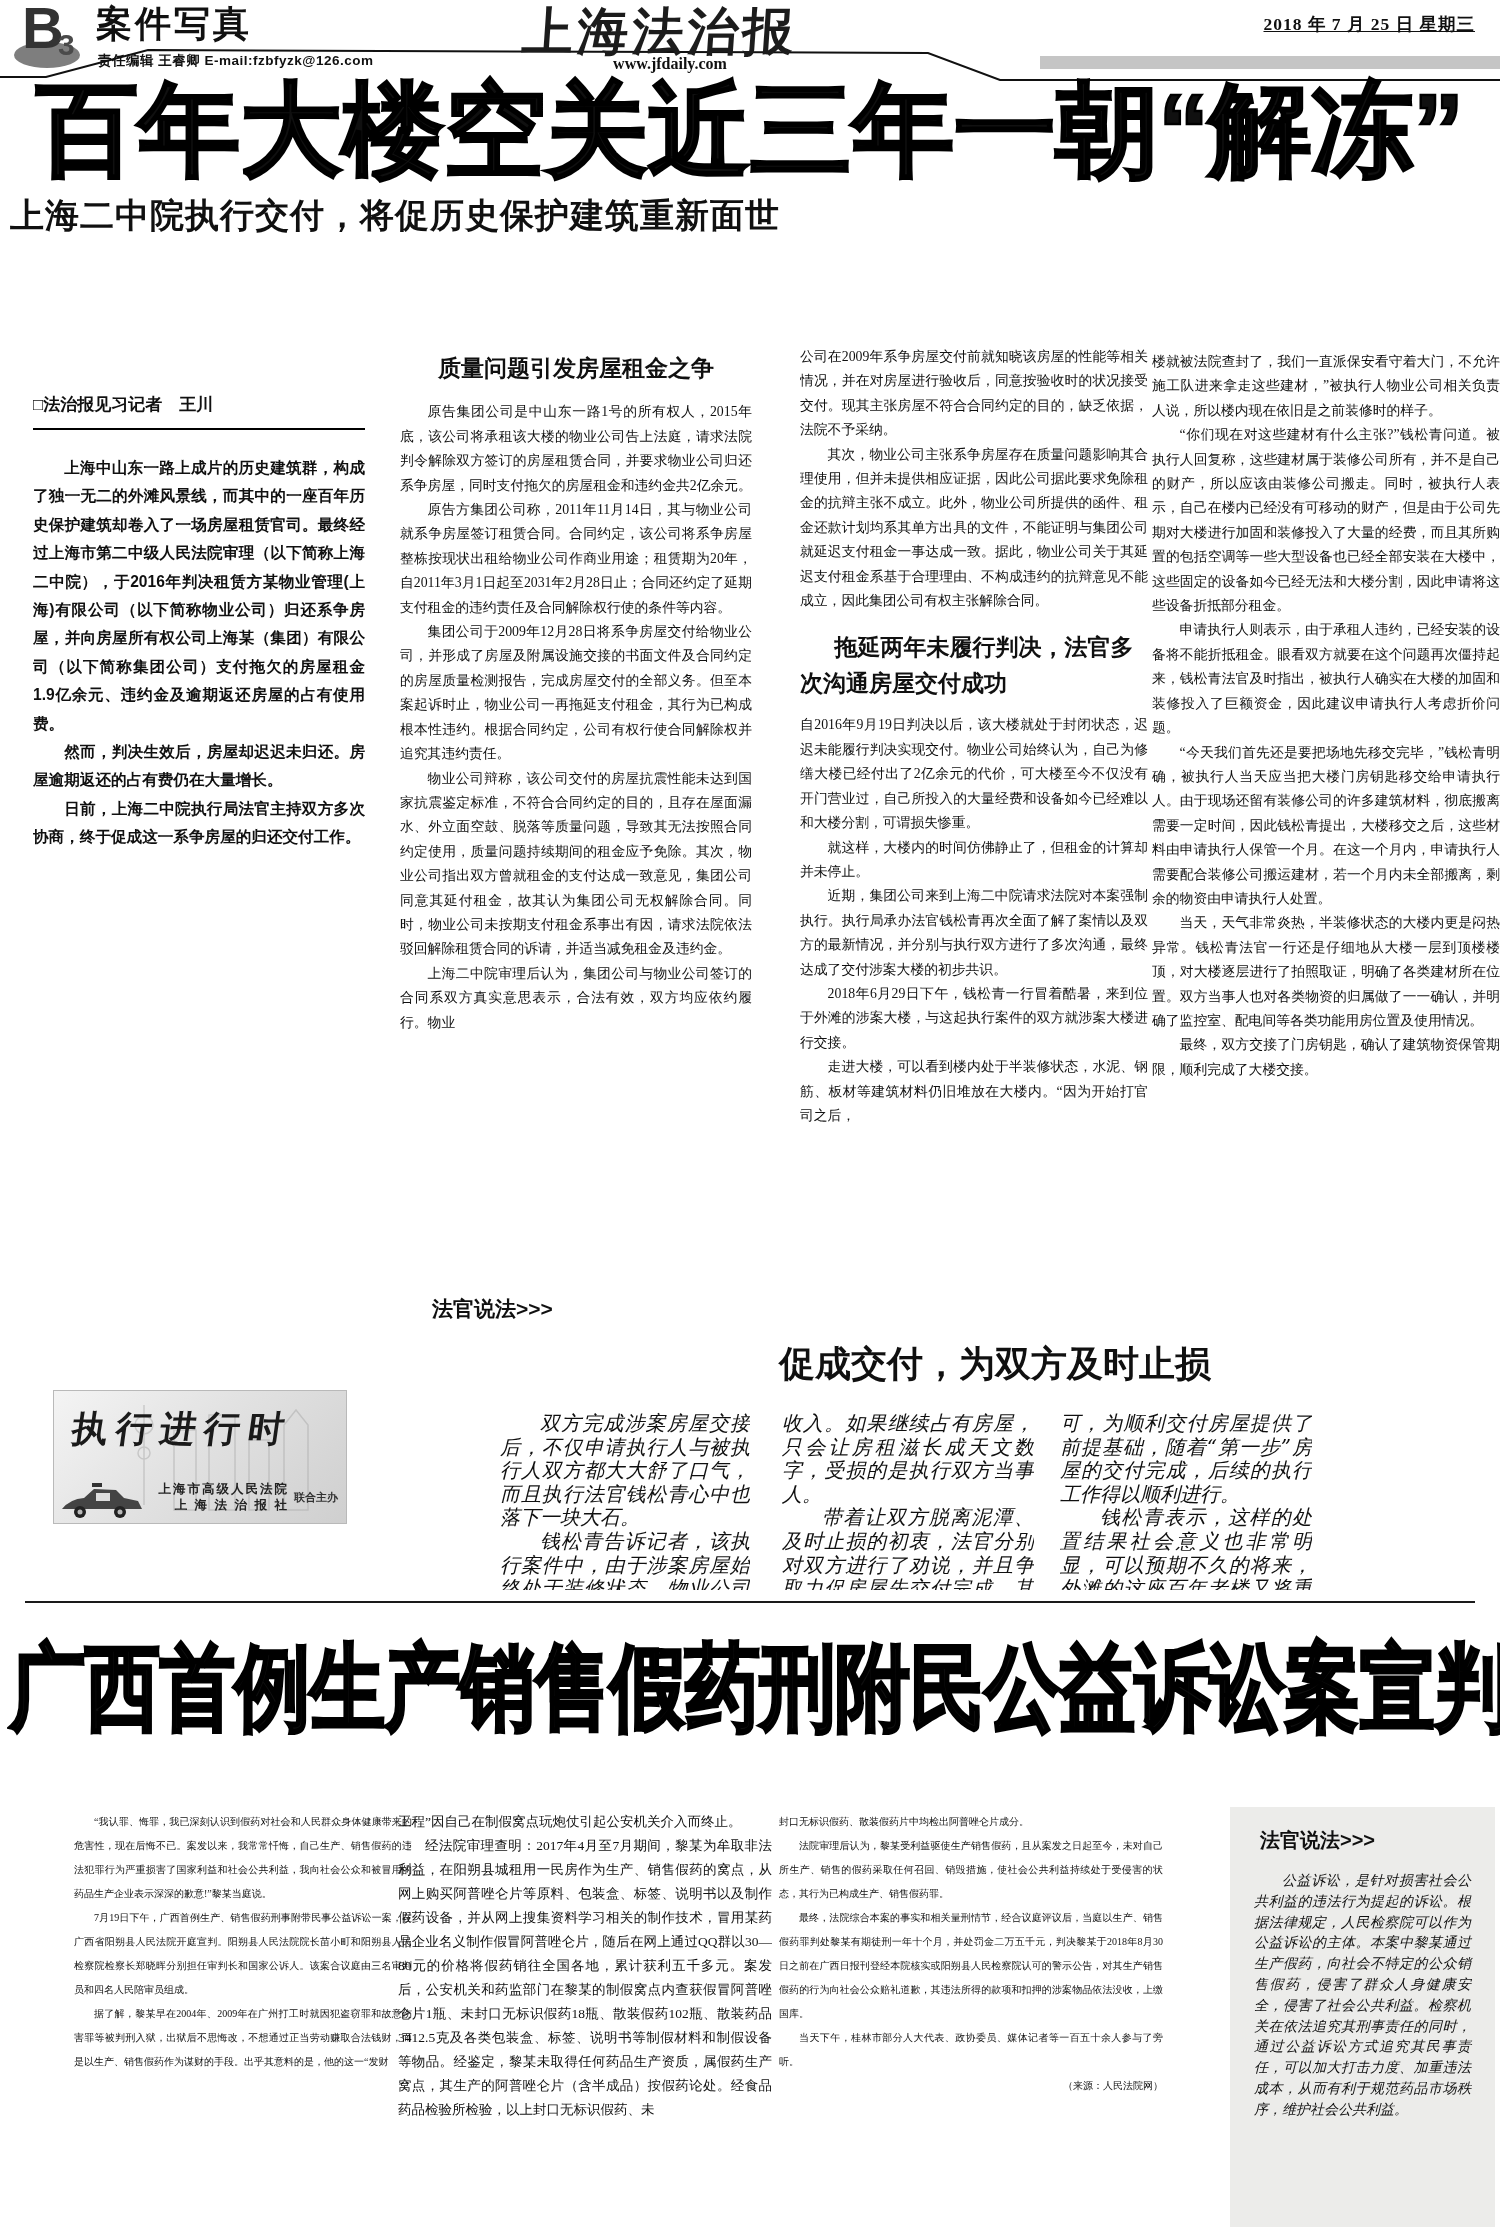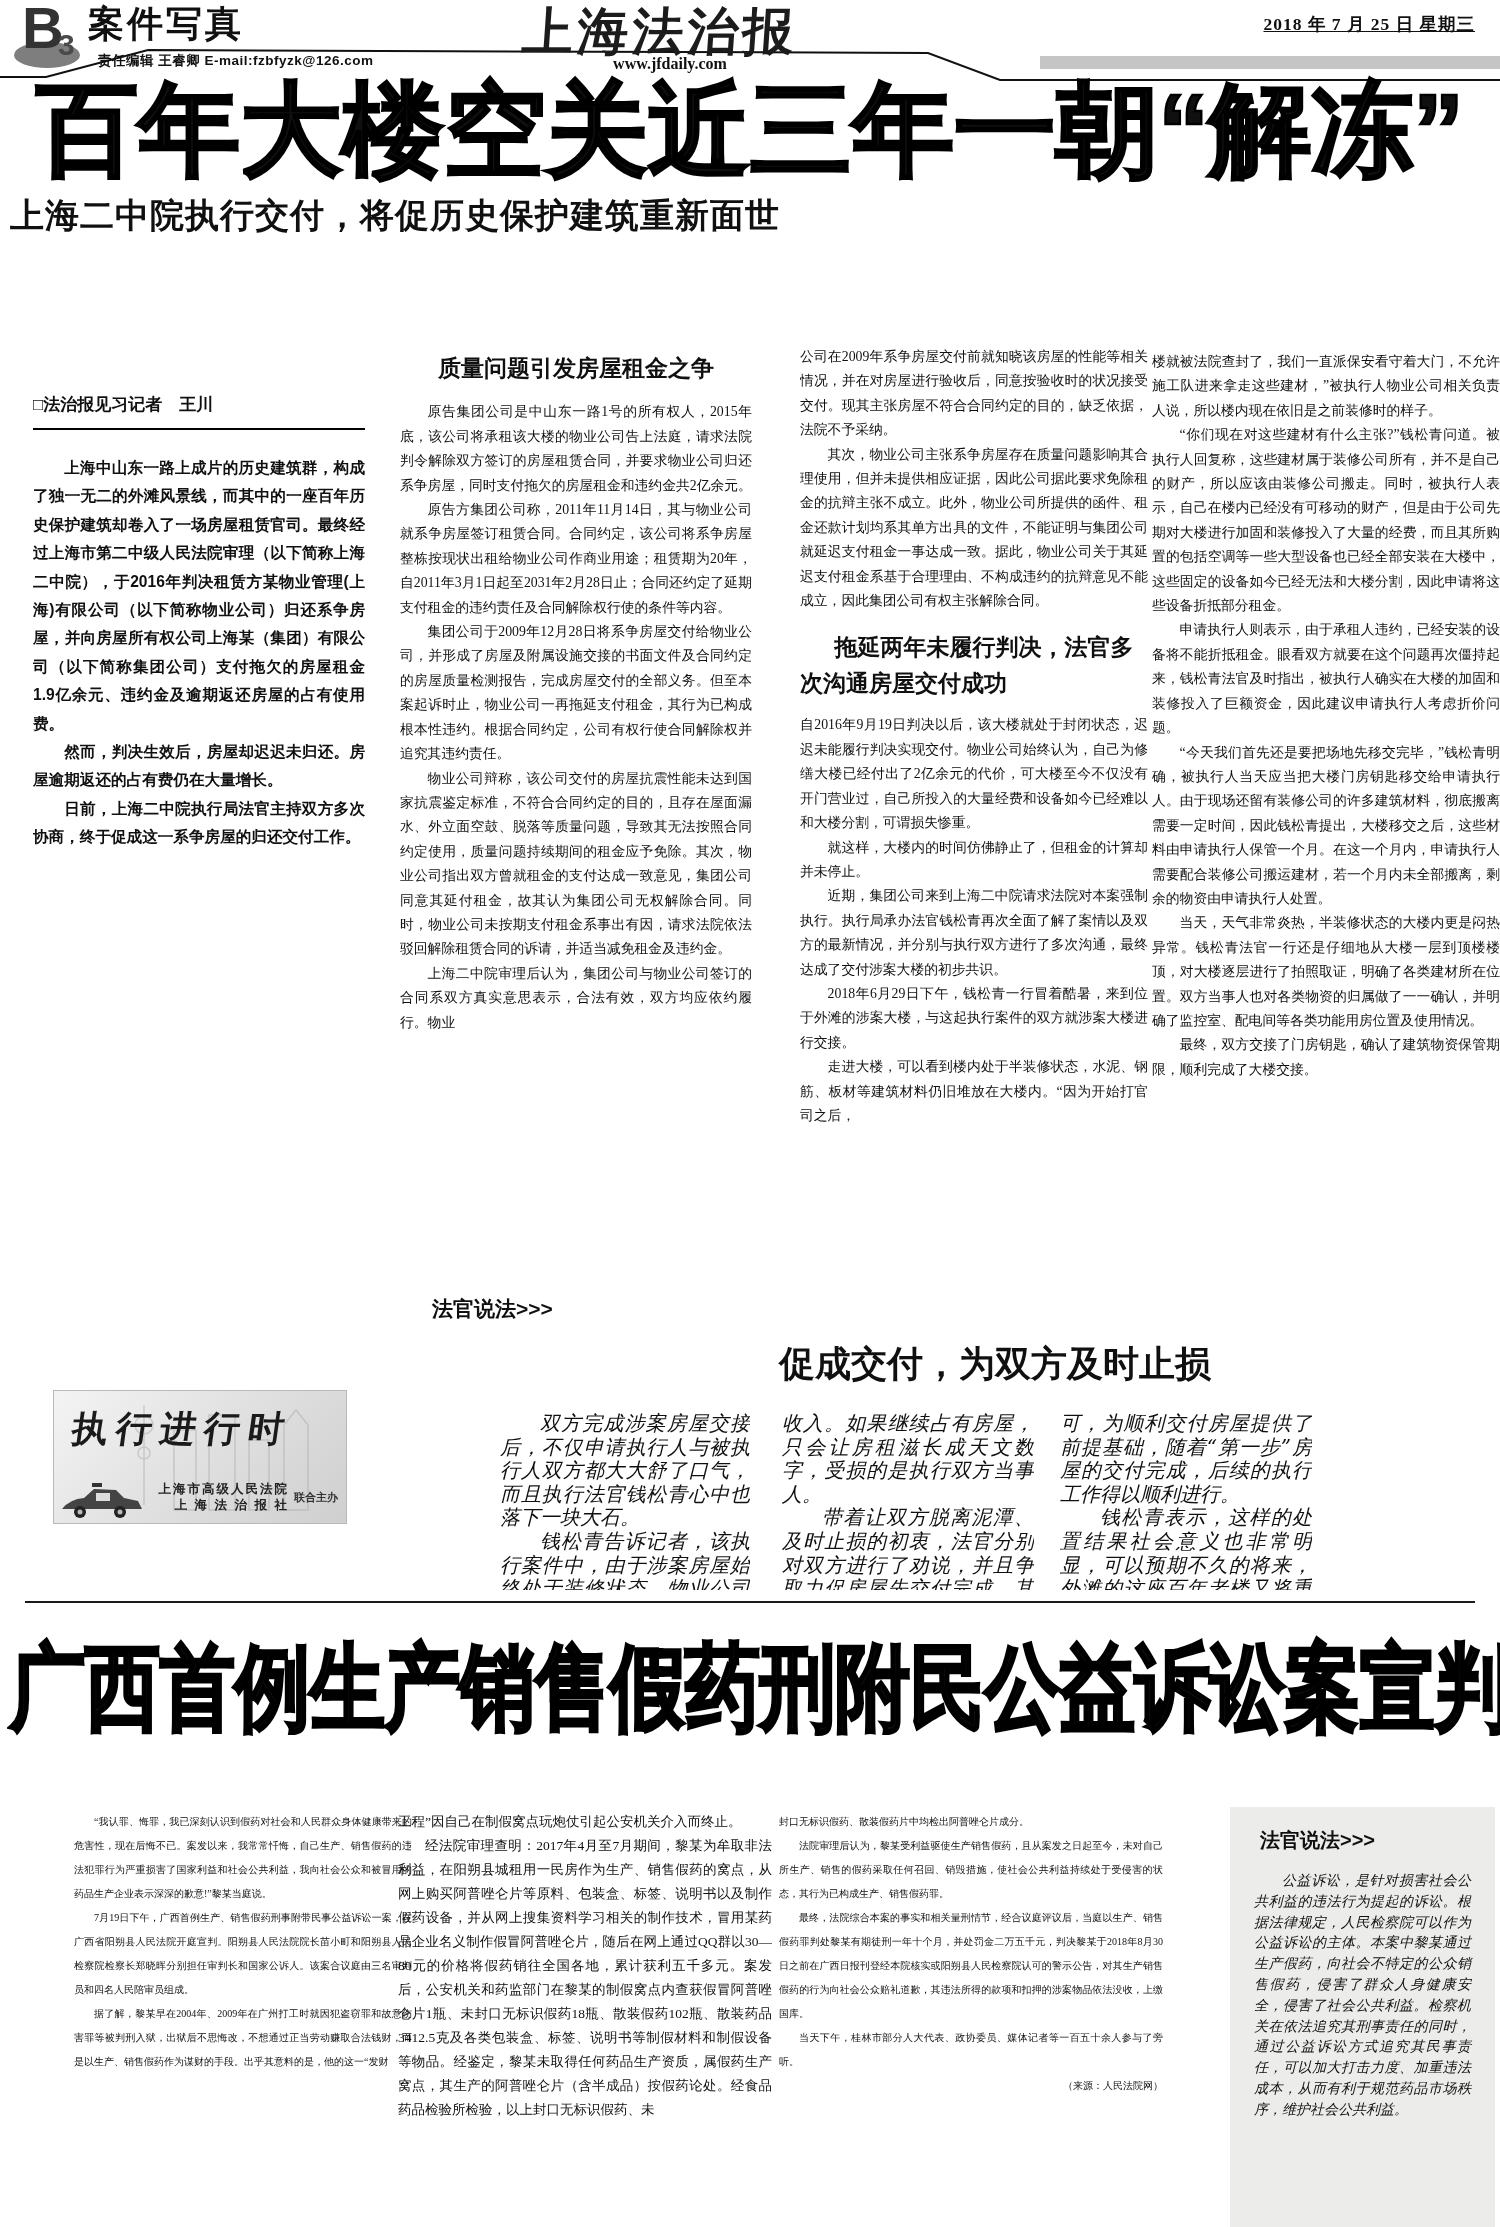--- a/index.html
+++ b/index.html
@@ -8,21 +8,21 @@
   .abs { position:absolute; }
 
   
   #hdr-rule { position:absolute; left:0; top:0; width:1500px; height:95px; }
   .b3-ellipse { position:absolute; left:0; top:38px; width:66px; height:26px;
                 background:#7e7e7e; border-radius:50%; }
   .b3-B { position:absolute; left:8px; top:-10px; font-family:"Liberation Sans",sans-serif;
           font-weight:900; font-size:58px; color:#333; }
   .b3-3 { position:absolute; left:44px; top:24px; font-family:"Liberation Sans",sans-serif;
           font-weight:900; font-size:30px; color:#4a4a4a; }
-  .section-title { left:88px; top:0px; font-family:"Liberation Sans",sans-serif;
+  .section-title { left:96px; top:0px; font-family:"Liberation Sans",sans-serif;
                    font-weight:900; font-size:36px; letter-spacing:3px; }
   .editor-line { left:98px; top:52px; font-size:13.5px; font-weight:700;
                  font-family:"Liberation Sans",sans-serif; letter-spacing:.5px; }
   .masthead { left:430px; top:-2px; width:460px; text-align:center;
               font-family:"DejaVu Serif",serif; font-weight:900; font-size:51px;
               letter-spacing:4px; transform:skewX(-4deg); color:#1c1c1c; }
   .website { left:560px; top:55px; width:220px; text-align:center;
              font-weight:700; font-size:16px; }
   .date-line { left:1050px; top:12px; width:425px; text-align:right;
                font-size:17.5px; font-weight:600; letter-spacing:1px;text-decoration:underline; }

